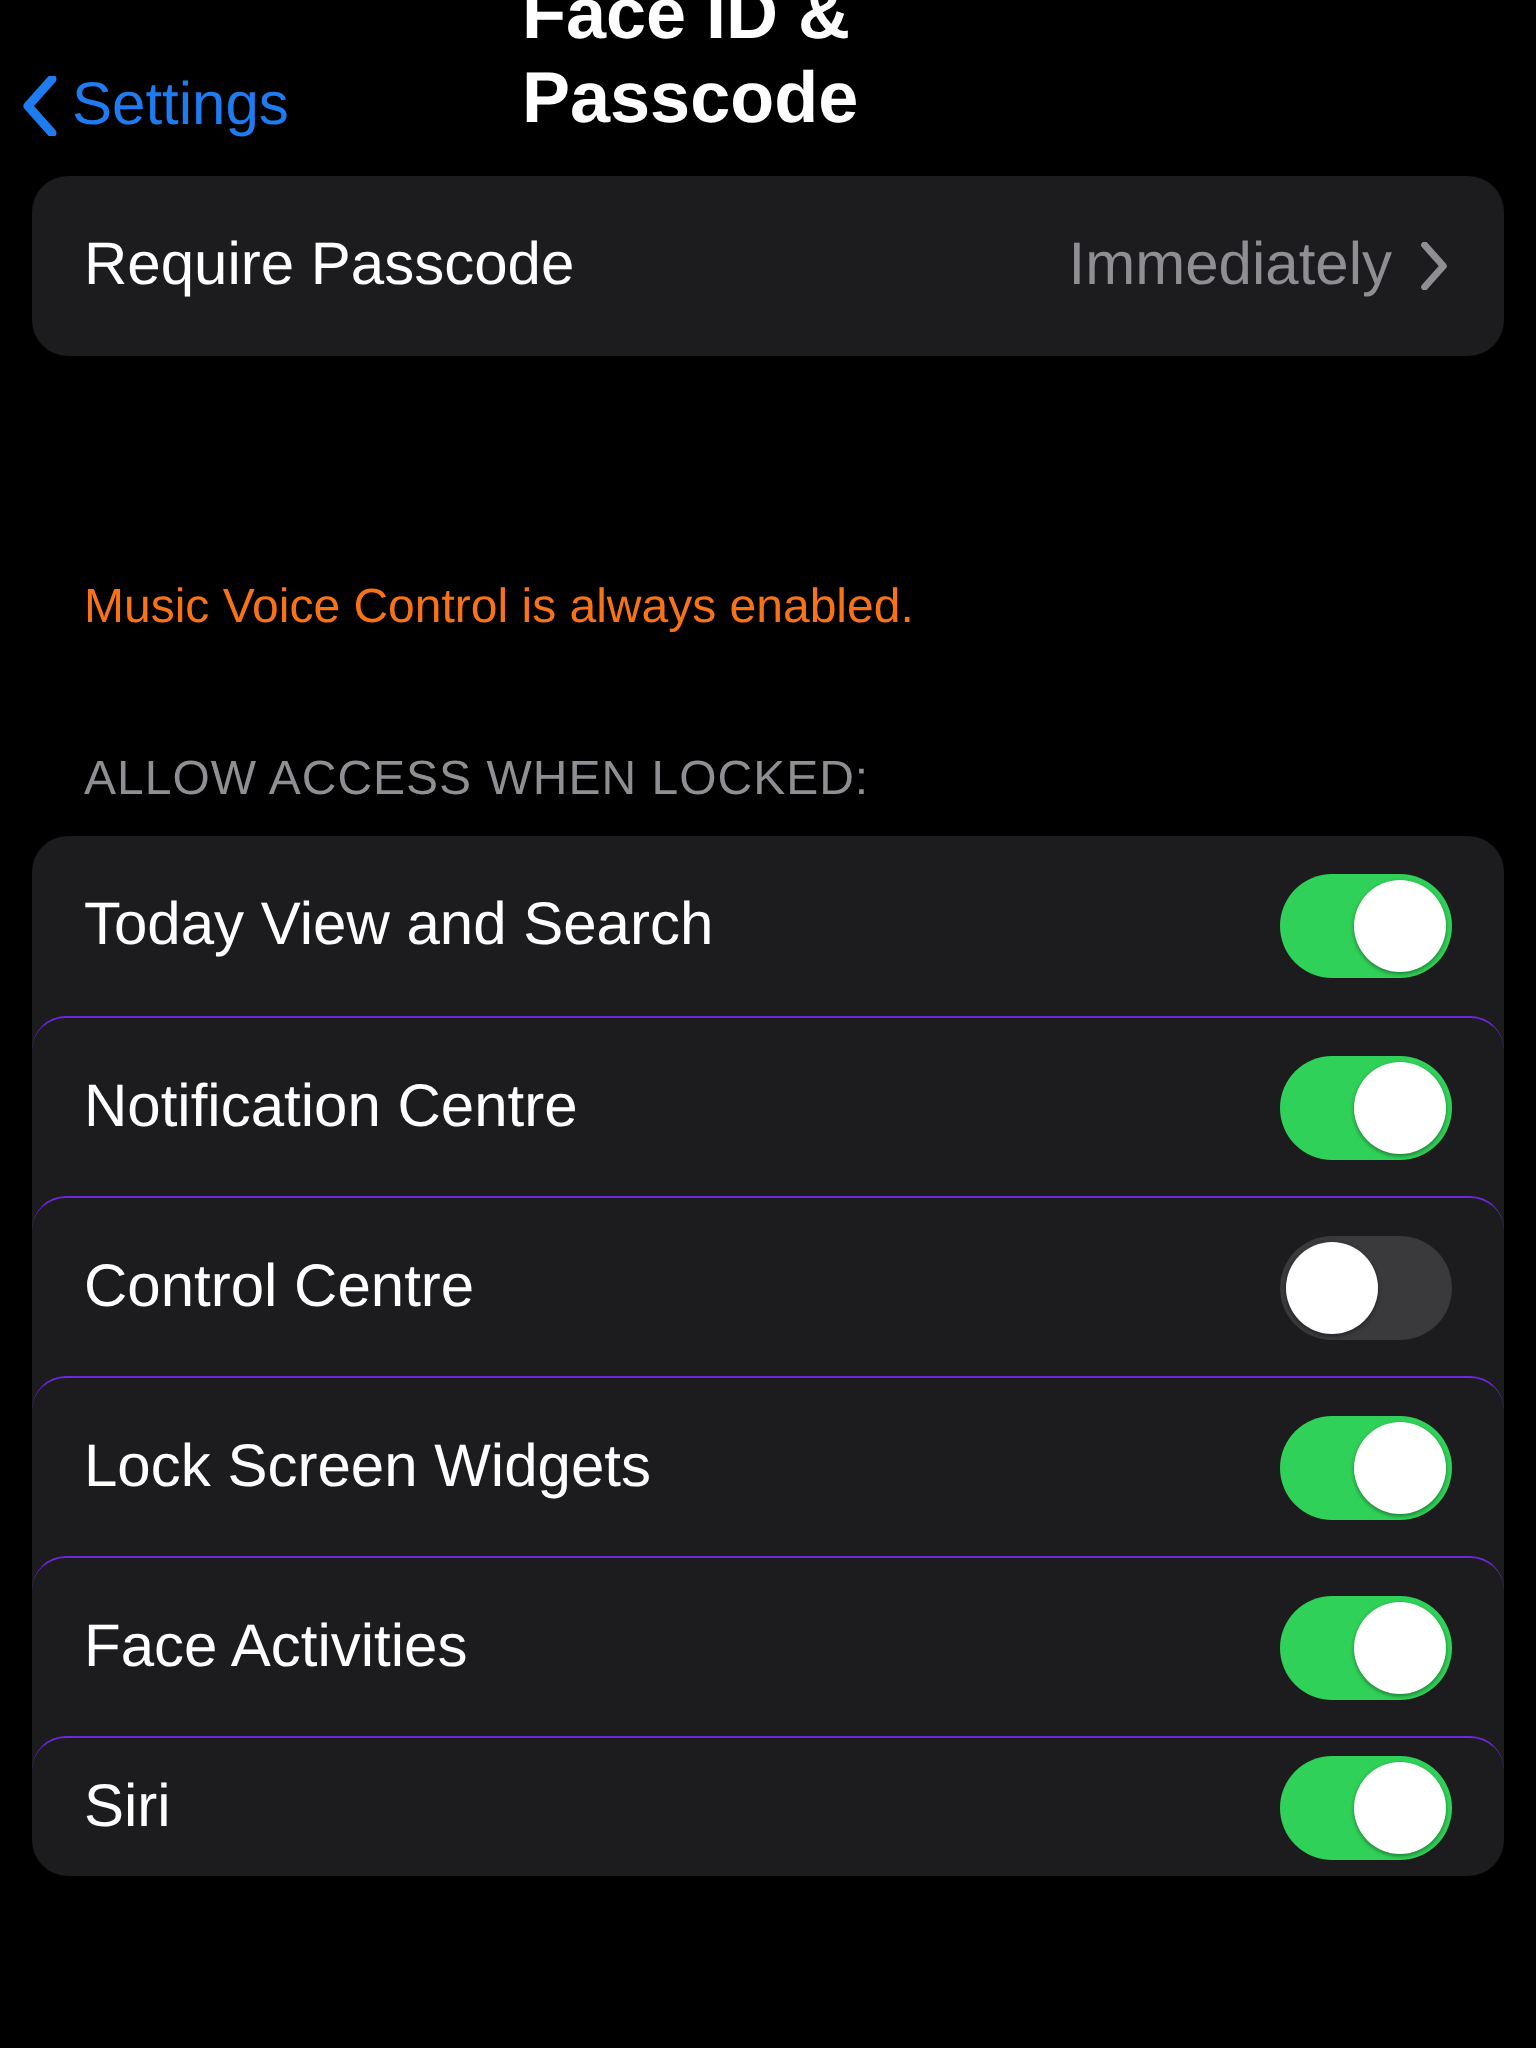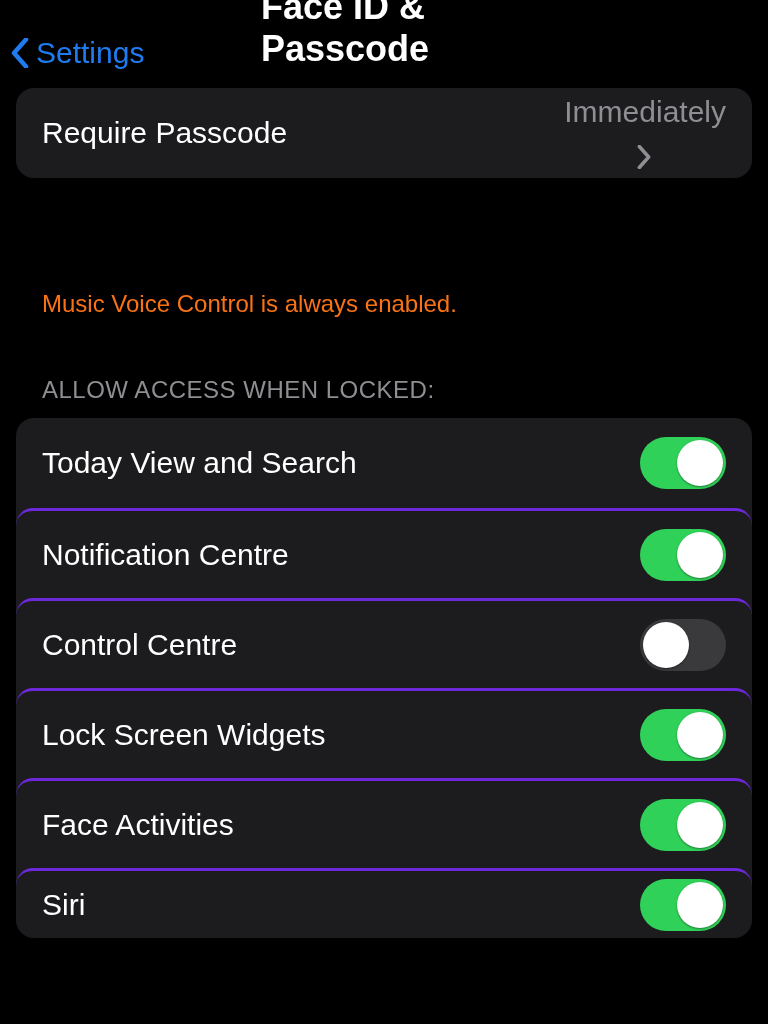--- a/index.html
+++ b/index.html
@@ -50,30 +50,29 @@
     overflow: hidden;
   }
   .row {
     display: flex;
     align-items: center;
     justify-content: space-between;
     padding: 0 26px;
     min-height: 90px;
     border-radius: 17px;
   }
-  .row + .row { border-top: 3px solid #6d28d9; }
+  .row + .row { border-top: 1px solid #6d28d9; }
   .row-label {
     font-size: 30px;
     color: #fff;
   }
   .row-value-wrap {
     display: flex;
     align-items: center;
     gap: 14px;
-    flex-direction: column;
   }
   .row-value {
     font-size: 30px;
     color: #8e8e93;
   }
   .chevron-right {
     width: 16px;
     height: 28px;
     display: flex;
     align-items: center;

